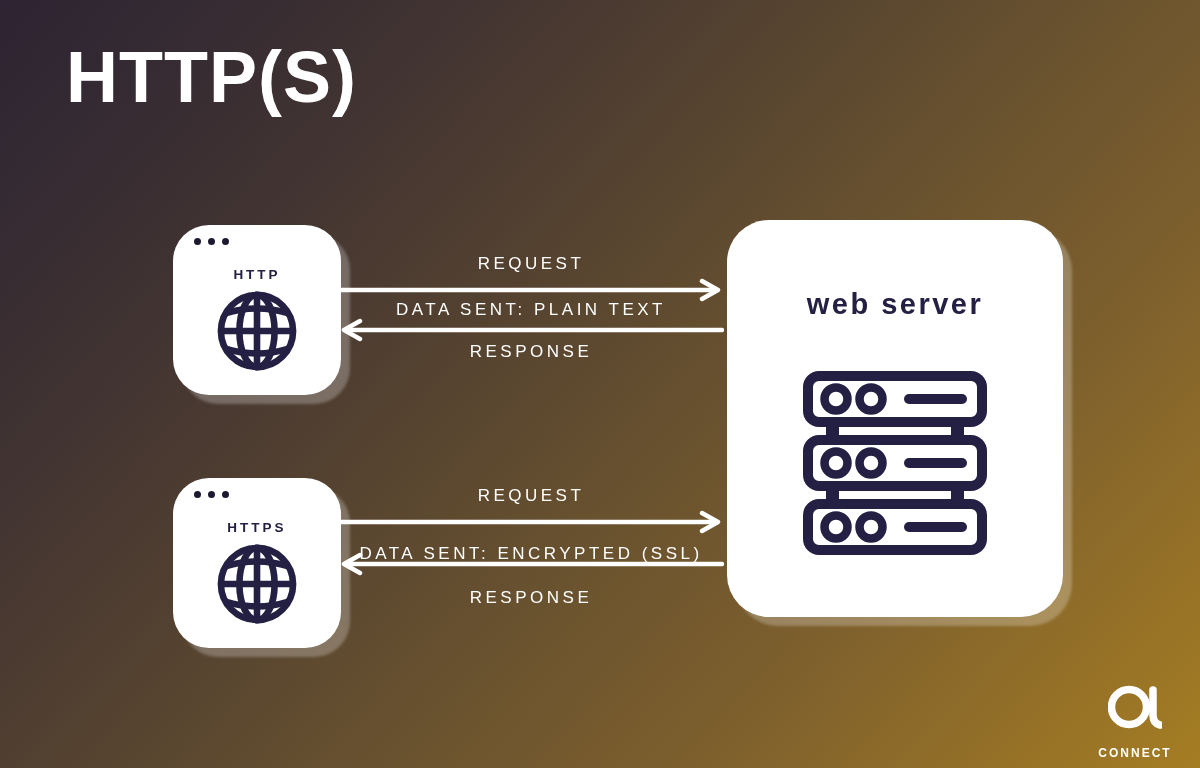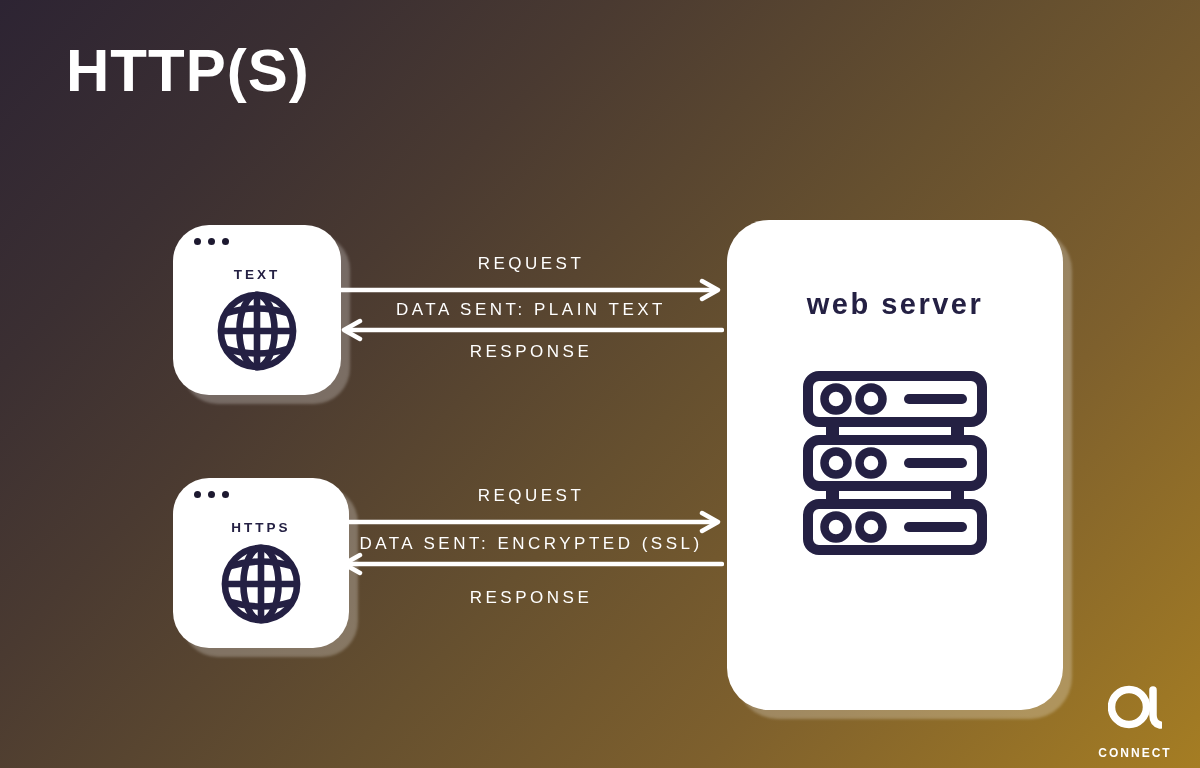--- a/index.html
+++ b/index.html
@@ -3,77 +3,77 @@
 <meta charset="utf-8">
 <style>
   html,body{margin:0;padding:0;background:#1c1723;}
   .stage{
     position:relative;width:1200px;height:768px;overflow:hidden;
     background:linear-gradient(133deg,#2d2433 0%,#3b2f32 18%,#4a3a31 32%,#66502f 55%,#7e602d 74%,#a57d23 100%);
     font-family:"Liberation Sans",sans-serif;
   }
   .title{
     position:absolute;left:66px;top:38px;
-    color:#ffffff;font-size:60px;font-weight:800;letter-spacing:1px;line-height:1.1;
+    color:#ffffff;font-size:72px;font-weight:800;letter-spacing:1px;line-height:1.1;
   }
   .card{
     position:absolute;background:#ffffff;
     box-shadow:9px 9px 3px rgba(255,255,255,0.25);
   }
   .client-card{width:168px;height:170px;border-radius:36px;left:173px;}
   .client-card.http{top:225px;}
-  .client-card.https{top:478px;padding-left:8px;}
+  .client-card.https{top:478px;}
   .window-dots{position:absolute;left:21px;top:13px;display:flex;gap:7px;}
   .window-dots span{width:7px;height:7px;border-radius:50%;background:#1d1930;display:block;}
   .client-label{
     position:absolute;left:0;right:0;top:42px;text-align:center;
     color:#242043;font-size:13.5px;font-weight:700;letter-spacing:3px;
   }
   .client-globe{position:absolute;left:50%;transform:translateX(-50%);top:62px;}
-  .server-card{left:727px;top:220px;width:336px;height:490px;border-radius:42px;}
+  .server-card{left:727px;top:220px;width:336px;height:397px;border-radius:42px;}
   .server-label{
     position:absolute;left:0;right:0;top:68px;text-align:center;
     color:#242043;font-size:29px;font-weight:700;letter-spacing:2.5px;
   }
   .server-icon{position:absolute;left:50%;transform:translateX(-50%);top:150px;}
   .flow{position:absolute;left:338px;width:386px;text-decoration:underline;}
   .flow.top{top:252px;height:116px;}
   .flow.bottom{top:484px;height:134px;}
   .flow-label{
     position:absolute;left:0;right:0;text-align:center;
     color:#ffffff;font-size:17px;font-weight:500;letter-spacing:3.5px;white-space:nowrap;
   }
   .flow.top .lbl-request{top:2px;}
   .flow.top .arrow-right{top:26px;}
   .flow.top .lbl-data{top:48px;}
   .flow.top .arrow-left{top:66px;}
   .flow.top .lbl-response{top:90px;}
   .flow.bottom .lbl-request{top:2px;}
   .flow.bottom .arrow-right{top:26px;}
-  .flow.bottom .lbl-data{top:50px;}
+  .flow.bottom .lbl-data{top:60px;}
   .flow.bottom .arrow-left{top:68px;}
   .flow.bottom .lbl-response{top:104px;}
   .arrow{position:absolute;left:0;width:386px;height:24px;}
   .brand{position:absolute;left:1093px;top:680px;width:84px;text-align:center;}
   .brand-name{color:#ffffff;font-size:12px;font-weight:700;letter-spacing:2px;margin-top:12px;}
 </style>
 </head>
 <body>
 
 <div class="stage">
 
   <div class="title">HTTP(S)</div>
 
   <div class="card client-card http">
     <div class="window-dots">
       <span></span>
       <span></span>
       <span></span>
     </div>
-    <div class="client-label">TEXT</div>
+    <div class="client-label">HTTP</div>
     <svg class="client-globe" width="88" height="88" viewBox="0 0 100 100">
       <g fill="none" stroke="#242043" stroke-width="7.5">
         <circle cx="50" cy="50" r="41"></circle>
         <ellipse cx="50" cy="50" rx="20" ry="41"></ellipse>
         <line x1="50" y1="9" x2="50" y2="91"></line>
         <line x1="9" y1="50" x2="91" y2="50"></line>
         <path d="M14,30 Q50,19 86,30"></path>
         <path d="M14,70 Q50,81 86,70"></path>
       </g>
     </svg>

